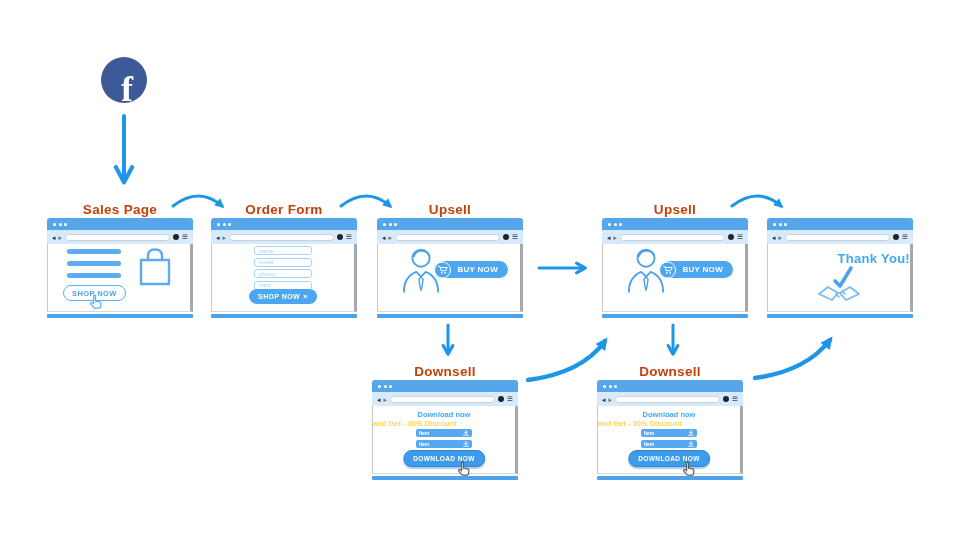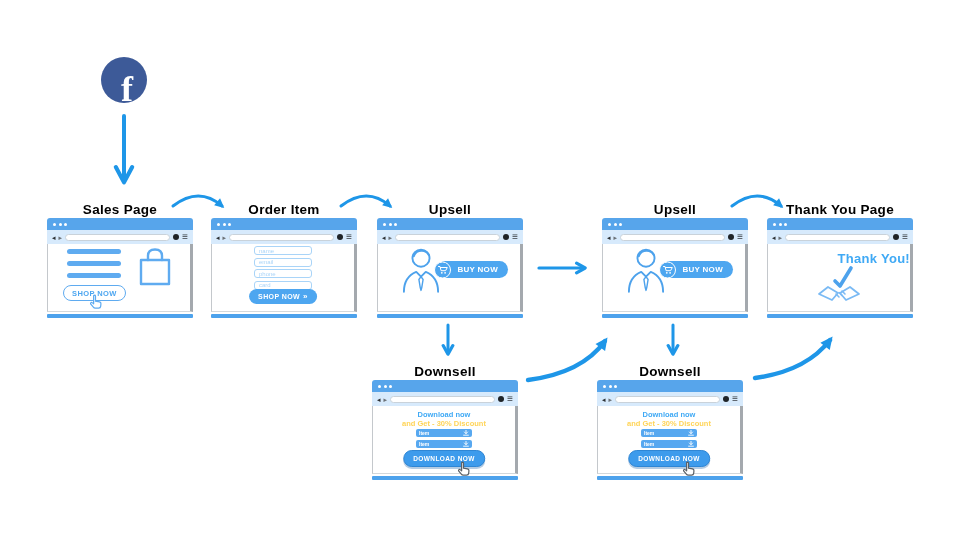--- a/index.html
+++ b/index.html
@@ -10,21 +10,21 @@
   .fb-badge{position:absolute;left:101px;top:57px;width:46px;height:46px;border-radius:50%;
             background:#3d5a98;color:#fff;display:flex;align-items:flex-end;justify-content:center;
             overflow:hidden;}
   .fb-badge span{font-family:"Liberation Serif",serif;font-weight:bold;font-size:36px;line-height:40px;
             transform:translate(3px,6px);}
 
   
   .arrows{position:absolute;left:0;top:0;width:960px;height:540px;pointer-events:none;}
 
   
-  .step-title{position:absolute;width:146px;text-align:center;color:#000000;font-weight:bold;
+  .step-title{position:absolute;width:146px;text-align:center;color:#c2410c;font-weight:bold;
               font-size:13.5px;letter-spacing:.3px;white-space:nowrap;}
 
   
   .window{position:absolute;width:146px;height:100px;}
   .titlebar{height:12px;background:#57a5eb;border-radius:3px 3px 0 0;display:flex;align-items:center;
             gap:2.5px;padding-left:6px;box-sizing:border-box;}
   .dot{width:3px;height:3px;border-radius:50%;background:#fff;}
   .toolbar{height:14px;background:#d7eafc;display:flex;align-items:center;gap:3px;
            padding:0 5px;box-sizing:border-box;}
   .navarrow{font-size:7px;line-height:1;color:#2b2f33;}
@@ -64,21 +64,21 @@
                display:flex;align-items:center;justify-content:center;}
 
   
   .ty-msg{position:absolute;top:7px;width:100%;text-align:right;color:#3fa9f5;font-weight:bold;
           font-size:13px;letter-spacing:.3px;}
   .ty-art{position:absolute;left:50%;top:20px;transform:translateX(-50%);}
 
   
   .d-headline{position:absolute;top:4px;width:100%;text-align:center;color:#3fa9f5;
               font-weight:bold;font-size:7.5px;}
-  .d-sub{position:absolute;top:13px;width:100%;text-align:center;color:#ffd457;
+  .d-sub{position:absolute;top:13px;width:100%;text-align:left;color:#ffd457;
          font-weight:bold;font-size:7.5px;}
   .d-item{position:absolute;left:50%;transform:translateX(-50%);width:56px;height:8px;
           background:#57a8f0;border-radius:2px;display:flex;align-items:center;
           justify-content:space-between;padding:0 3px;box-sizing:border-box;}
   .d-item-label{color:#fff;font-size:5px;font-weight:bold;line-height:1;}
   .d-btn{position:absolute;left:50%;top:44px;transform:translateX(-50%);background:#3d9bec;color:#fff;
          border-radius:10px;font-size:6.5px;font-weight:bold;letter-spacing:.4px;padding:4px 9px;
          white-space:nowrap;border:1px solid #2f86d4;box-shadow:0 2px 0 rgba(43,109,176,.35);}
 </style>
 </head>
@@ -110,24 +110,23 @@
     <path d="M528,380 Q582,373 605,341" fill="none" stroke="#1e96e8" stroke-width="4.4" stroke-linecap="round" marker-end="url(#mTriBig)"></path>
     <path d="M732,206 Q758,186 781,206" fill="none" stroke="#1e96e8" stroke-width="3" stroke-linecap="round" marker-end="url(#mTri)"></path>
     <path d="M755,378 Q806,371 830,340" fill="none" stroke="#1e96e8" stroke-width="4.4" stroke-linecap="round" marker-end="url(#mTriBig)"></path>
   </svg>
 
   <div class="fb-badge">
     <span>f</span>
   </div>
 
   <div class="step-title" style="left:47px;top:202px;">Sales Page</div>
-  <div class="step-title" style="left:211px;top:202px;">Order Item</div>
+  <div class="step-title" style="left:211px;top:202px;">Order Form</div>
   <div class="step-title" style="left:377px;top:202px;">Upsell</div>
   <div class="step-title" style="left:602px;top:202px;">Upsell</div>
-  <div class="step-title" style="left:767px;top:202px;">Thank You Page</div>
   <div class="step-title" style="left:372px;top:364px;">Downsell</div>
   <div class="step-title" style="left:597px;top:364px;">Downsell</div>
 
   <div class="window" style="left:47px;top:218px;">
     <div class="titlebar">
       <span class="dot"></span>
         <span class="dot"></span>
         <span class="dot"></span>
     </div>
     <div class="toolbar">

